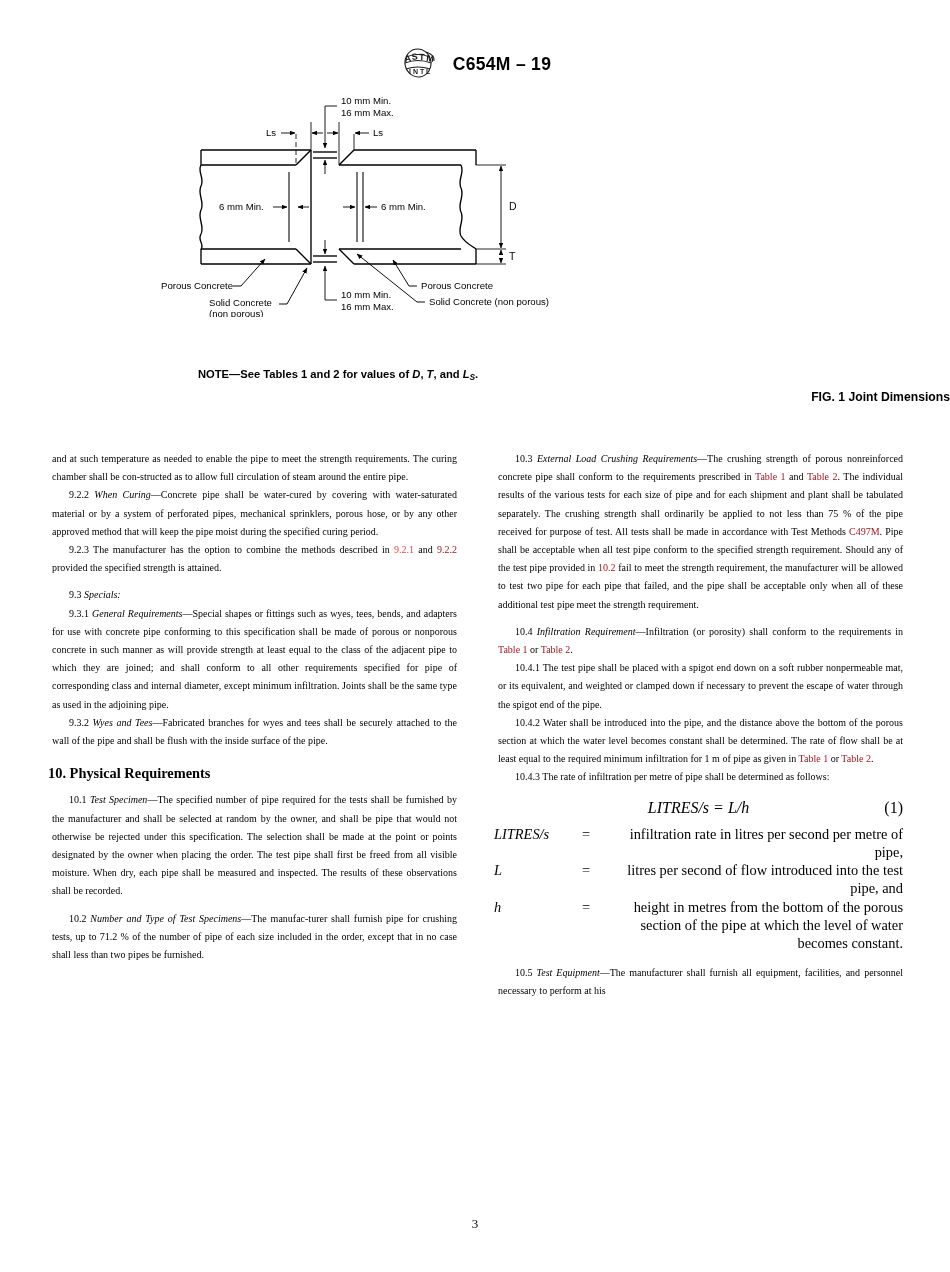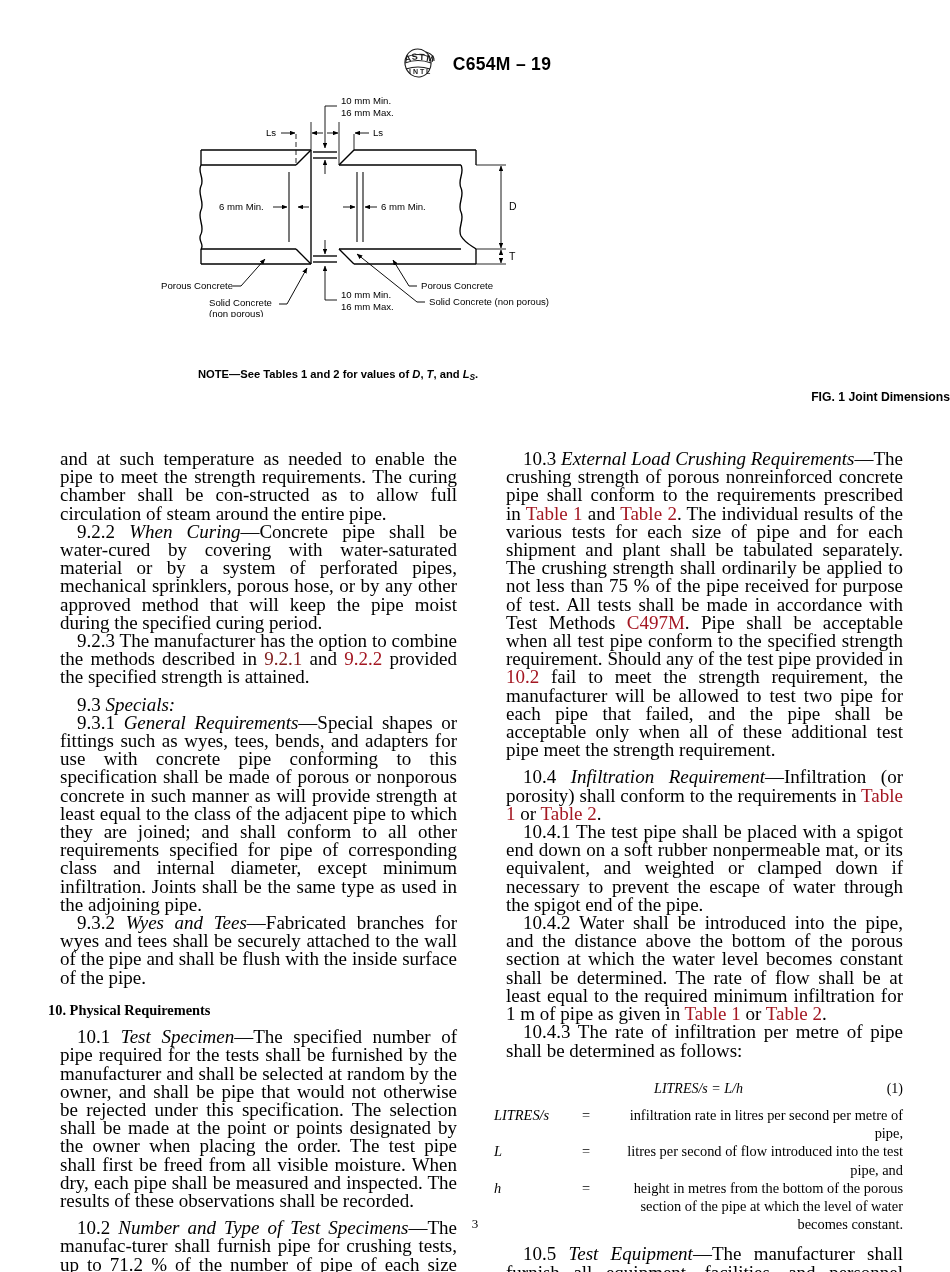--- a/index.html
+++ b/index.html
@@ -76,45 +76,45 @@
     position: absolute;
     top: 450px;
     left: 48px;
     width: 855px;
     display: flex;
     gap: 37px;
   }
   .col { width: 409px; }
 
   p.para {
-    margin: 0 0 0 12px;
+    margin: 0 0 0 4px;
     text-align: justify;
     text-justify: inter-word;
-    font-size: 19px;
+    font-size: 10px;
     line-height: 18.2px;
     text-indent: 0;
     hyphens: manual;
   }
   p.indent { text-indent: 17px; }
   p.gap { margin-top: 9px; }
 
   .it { font-style: italic; }
   .lnk { color: #a31621; }
   h2.sect {
     margin: 0;
     font-size: 14.4px;
     line-height: 18.2px;
     font-weight: bold;
   }
 
   .eq {
-    margin: 20px 0 8px 0;
+    margin: 12px 0 8px 0;
     position: relative;
     text-align: center;
-    font-size: 14px;
+    font-size: 16px;
     line-height: 18.2px;
   }
   .eq .num {
     position: absolute;
     right: 0;
     top: 0;
     font-style: normal;
   }
   .where {
     font-size: 14.4px;
@@ -330,21 +330,21 @@
 <div class="fig-caption">FIG. 1 Joint Dimensions</div>
 
 <div class="columns">
 
   <div class="col">
 
     <p class="para"><span>and at such temperature as needed to enable the pipe to meet the strength requirements. The curing chamber shall be con-structed as to allow full circulation of steam around the entire pipe.</span></p>
 
     <p class="para indent"><span>9.2.2 </span><span class="it">When Curing</span><span>—Concrete pipe shall be water-cured by covering with water-saturated material or by a system of perforated pipes, mechanical sprinklers, porous hose, or by any other approved method that will keep the pipe moist during the specified curing period.</span></p>
 
-    <p class="para indent"><span>9.2.3 The manufacturer has the option to combine the methods described in </span><a class="lnk" href="#" style="text-decoration:none;color:#7f1d1d">9.2.1</a><span> and </span><a class="lnk" href="#" style="text-decoration:none;color:#a31621">9.2.2</a><span> provided the specified strength is attained.</span></p>
+    <p class="para indent"><span>9.2.3 The manufacturer has the option to combine the methods described in </span><a class="lnk" href="#" style="text-decoration:none;color:#ef4444">9.2.1</a><span> and </span><a class="lnk" href="#" style="text-decoration:none;color:#a31621">9.2.2</a><span> provided the specified strength is attained.</span></p>
 
     <p class="para indent gap"><span>9.3 </span><span class="it">Specials:</span></p>
 
     <p class="para indent"><span>9.3.1 </span><span class="it">General Requirements</span><span>—Special shapes or fittings such as wyes, tees, bends, and adapters for use with concrete pipe conforming to this specification shall be made of porous or nonporous concrete in such manner as will provide strength at least equal to the class of the adjacent pipe to which they are joined; and shall conform to all other requirements specified for pipe of corresponding class and internal diameter, except minimum infiltration. Joints shall be the same type as used in the adjoining pipe.</span></p>
 
     <p class="para indent"><span>9.3.2 </span><span class="it">Wyes and Tees</span><span>—Fabricated branches for wyes and tees shall be securely attached to the wall of the pipe and shall be flush with the inside surface of the pipe.</span></p>
 
     <h2 class="sect gap" style="margin-top:14px;">10.  Physical Requirements</h2>
 
     <p class="para indent gap"><span>10.1 </span><span class="it">Test Specimen</span><span>—The specified number of pipe required for the tests shall be furnished by the manufacturer and shall be selected at random by the owner, and shall be pipe that would not otherwise be rejected under this specification. The selection shall be made at the point or points designated by the owner when placing the order. The test pipe shall first be freed from all visible moisture. When dry, each pipe shall be measured and inspected. The results of these observations shall be recorded.</span></p>

